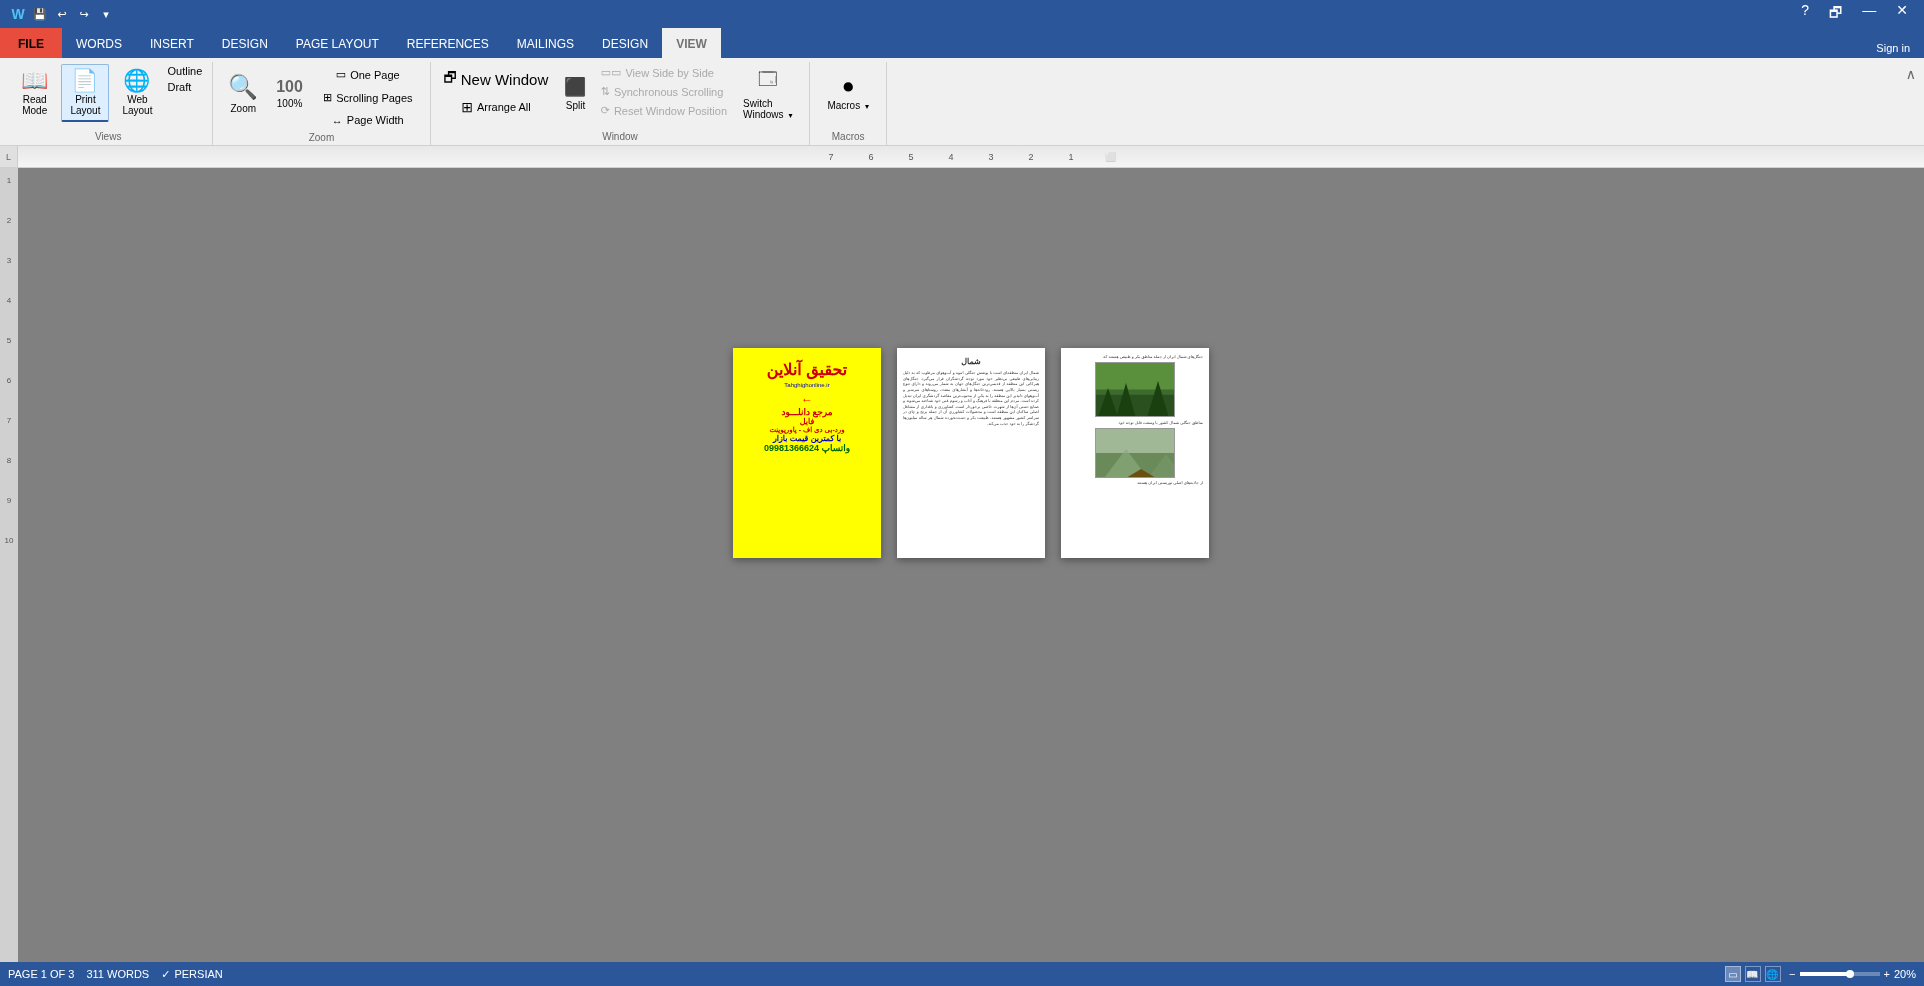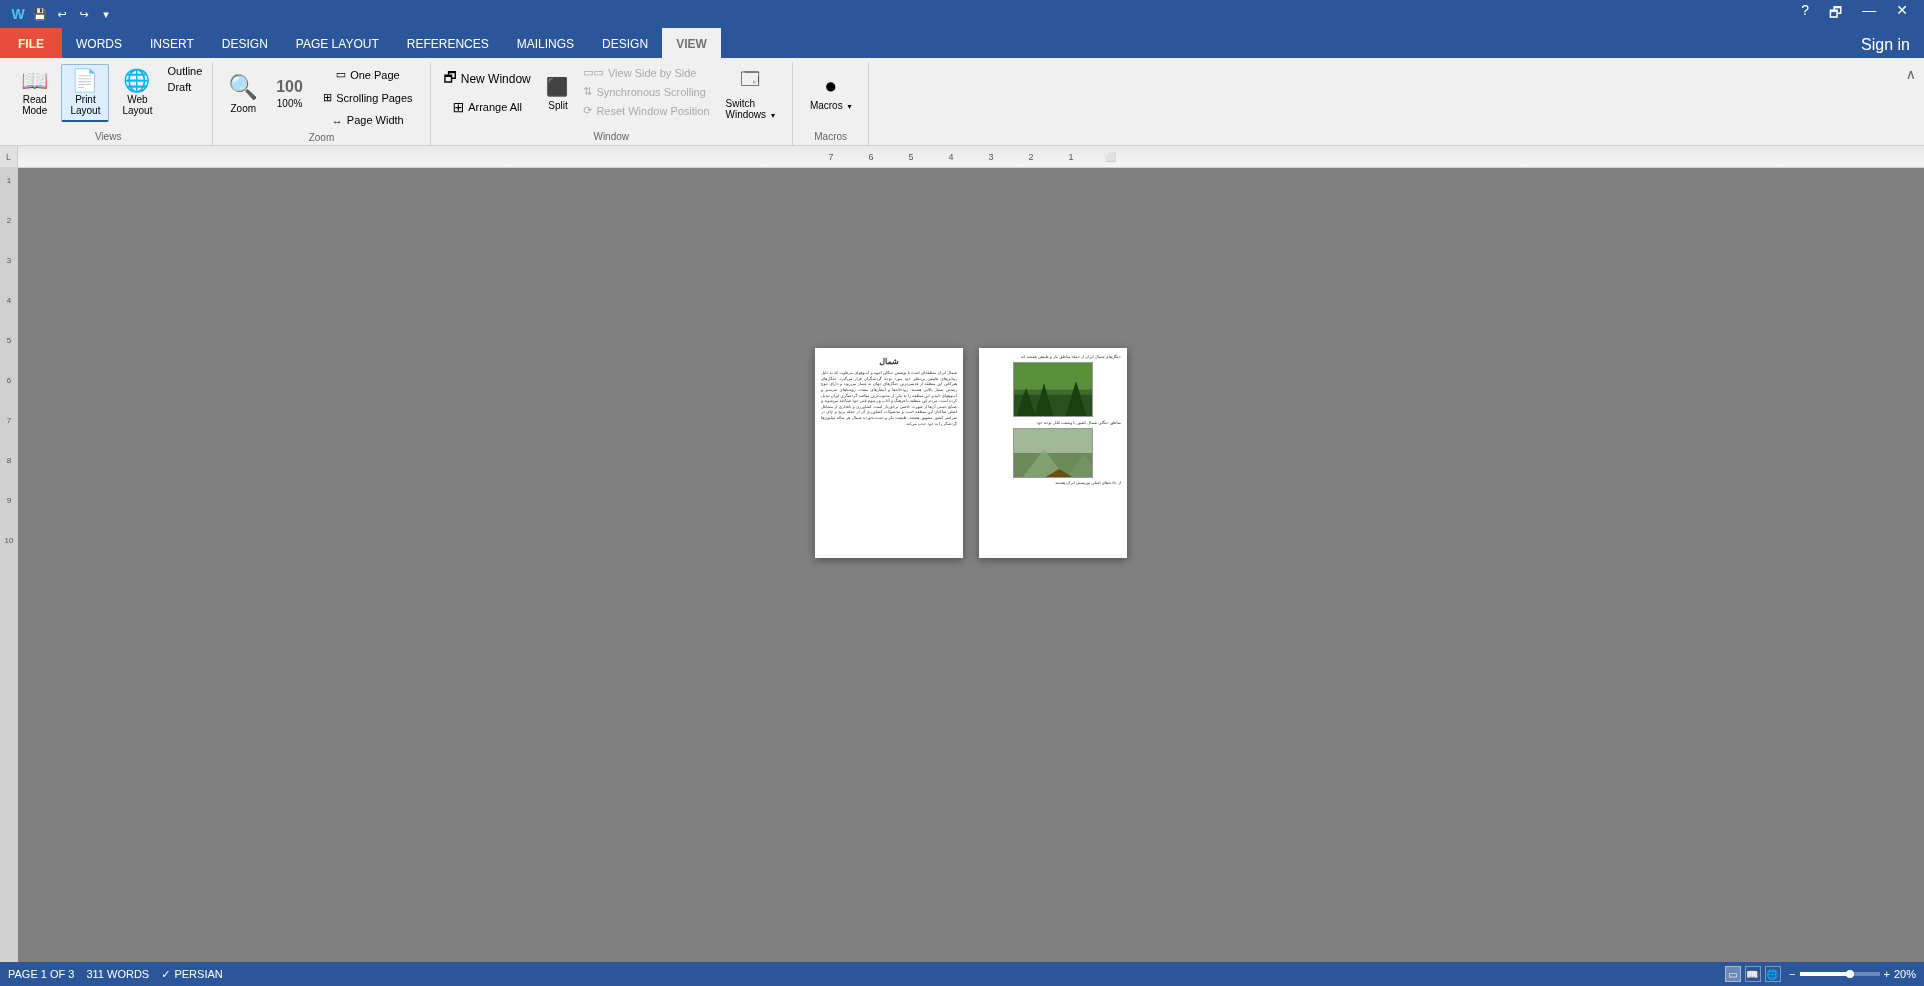--- a/index.html
+++ b/index.html
@@ -38,22 +38,22 @@
       padding: 4px 14px;
       font-size: 12px;
       cursor: pointer;
       color: white;
       height: 100%;
       display: flex;
       align-items: center;
       border-top: 1px solid transparent;
     }
     .ribbon-tab.active { background: #f0f0f0; color: #737373; font-weight: 600; }
-    .ribbon-tab.file { background: #e74c3c; color: #fef9c3; font-weight: 600; padding: 4px 18px; }
-    .ribbon-tab-right { margin-left: auto; padding: 4px 14px; color: white; font-size: 16px; cursor: pointer; }
+    .ribbon-tab.file { background: #e74c3c; color: #000000; font-weight: 600; padding: 4px 18px; }
+    .ribbon-tab-right { margin-left: auto; padding: 4px 14px; color: white; font-size: 11px; cursor: pointer; }
 
     
     .ribbon {
       background: #f0f0f0;
       border-bottom: 1px solid #d0d0d0;
       display: flex;
       align-items: stretch;
       padding: 4px 4px 0;
       height: 88px;
       flex-shrink: 0;
@@ -459,21 +459,21 @@
       </div>
     </div>
     <div class="ribbon-group-label">Zoom</div>
   </div>
 
   <div class="ribbon-group">
     <div class="ribbon-group-content">
       <div class="ribbon-col">
         <div class="ribbon-btn-large" style="flex-direction:row; height:auto; padding:2px 4px; min-width:auto;">
           <span style="font-size:14px;">🗗</span>
-          <span style="font-size:12px; margin-left:2px;">New Window</span>
+          <span style="font-size:15px; margin-left:2px;">New Window</span>
         </div>
         <div class="ribbon-btn-large" style="flex-direction:row; height:auto; padding:2px 4px; min-width:auto;">
           <span style="font-size:14px;">⊞</span>
           <span style="font-size:11px; margin-left:2px;">Arrange All</span>
         </div>
       </div>
       <div class="split-btn">
         <div style="font-size:18px;">⬛</div>
         <div class="ribbon-btn-label">Split</div>
       </div>
@@ -541,20 +541,32 @@
     <div class="left-ruler-num">6</div>
     <div class="left-ruler-num">7</div>
     <div class="left-ruler-num">8</div>
     <div class="left-ruler-num">9</div>
     <div class="left-ruler-num">10</div>
   </div>
 
   <div class="doc-content">
     <div class="pages-container">
 
+      <div class="page page-1">
+        <div style="background:#ffff00; width:100%; height:100%; display:flex; flex-direction:column; align-items:center; justify-content:flex-start; padding:6px; direction:rtl;">
+          <div style="font-size:16px; font-weight:bold; color:#cc0000; text-align:center; font-family:Arial; margin-bottom:2px;">تحقیق آنلاین</div>
+          <div style="font-size:6px; color:#0000cc; margin:1px 0; text-align:center;">Tahghighonline.ir</div>
+          <div style="font-size:12px; color:red; margin:2px 0; text-align:center;">←</div>
+          <div style="font-size:9px; font-weight:bold; color:#cc0000; text-align:center;">مرجع دانلـــود</div>
+          <div style="font-size:8px; font-weight:bold; color:#cc0000; text-align:center;">فایل</div>
+          <div style="font-size:7px; font-weight:bold; color:#cc0000; text-align:center;">ورد-بی دی اف - پاورپوینت</div>
+          <div style="font-size:8px; font-weight:bold; color:#0000cc; text-align:center;">با کمترین قیمت بازار</div>
+          <div style="font-size:9px; font-weight:bold; color:#006600; text-align:center;">واتساپ 09981366624</div>
+        </div>
+      </div>
 
       <div class="page page-2">
         <div style="font-size:8px; font-weight:bold; text-align:center; margin-bottom:3px;">شمال</div>
         <div style="font-size:4px; line-height:1.4; color:#333; direction:rtl; text-align:justify;">
           شمال ایران منطقه‌ای است با پوشش جنگلی انبوه و آب‌وهوای مرطوب که به دلیل زیبایی‌های طبیعی بی‌نظیر خود مورد توجه گردشگران قرار می‌گیرد. جنگل‌های هیرکانی این منطقه از قدیمی‌ترین جنگل‌های جهان به شمار می‌روند و دارای تنوع زیستی بسیار بالایی هستند. رودخانه‌ها و آبشارهای متعدد، روستاهای سرسبز و آب‌وهوای دلپذیر این منطقه را به یکی از محبوب‌ترین مقاصد گردشگری ایران تبدیل کرده است. مردم این منطقه با فرهنگ و آداب و رسوم غنی خود شناخته می‌شوند و صنایع دستی آن‌ها از شهرت خاصی برخوردار است. کشاورزی و باغداری از مشاغل اصلی ساکنان این منطقه است و محصولات کشاورزی آن از جمله برنج و چای در سراسر کشور مشهور هستند. طبیعت بکر و دست‌نخورده شمال هر ساله میلیون‌ها گردشگر را به خود جذب می‌کند.
         </div>
       </div>
 
       <div class="page page-3">
         <div style="font-size:4px; line-height:1.3; direction:rtl; margin-bottom:3px; color:#333;">

